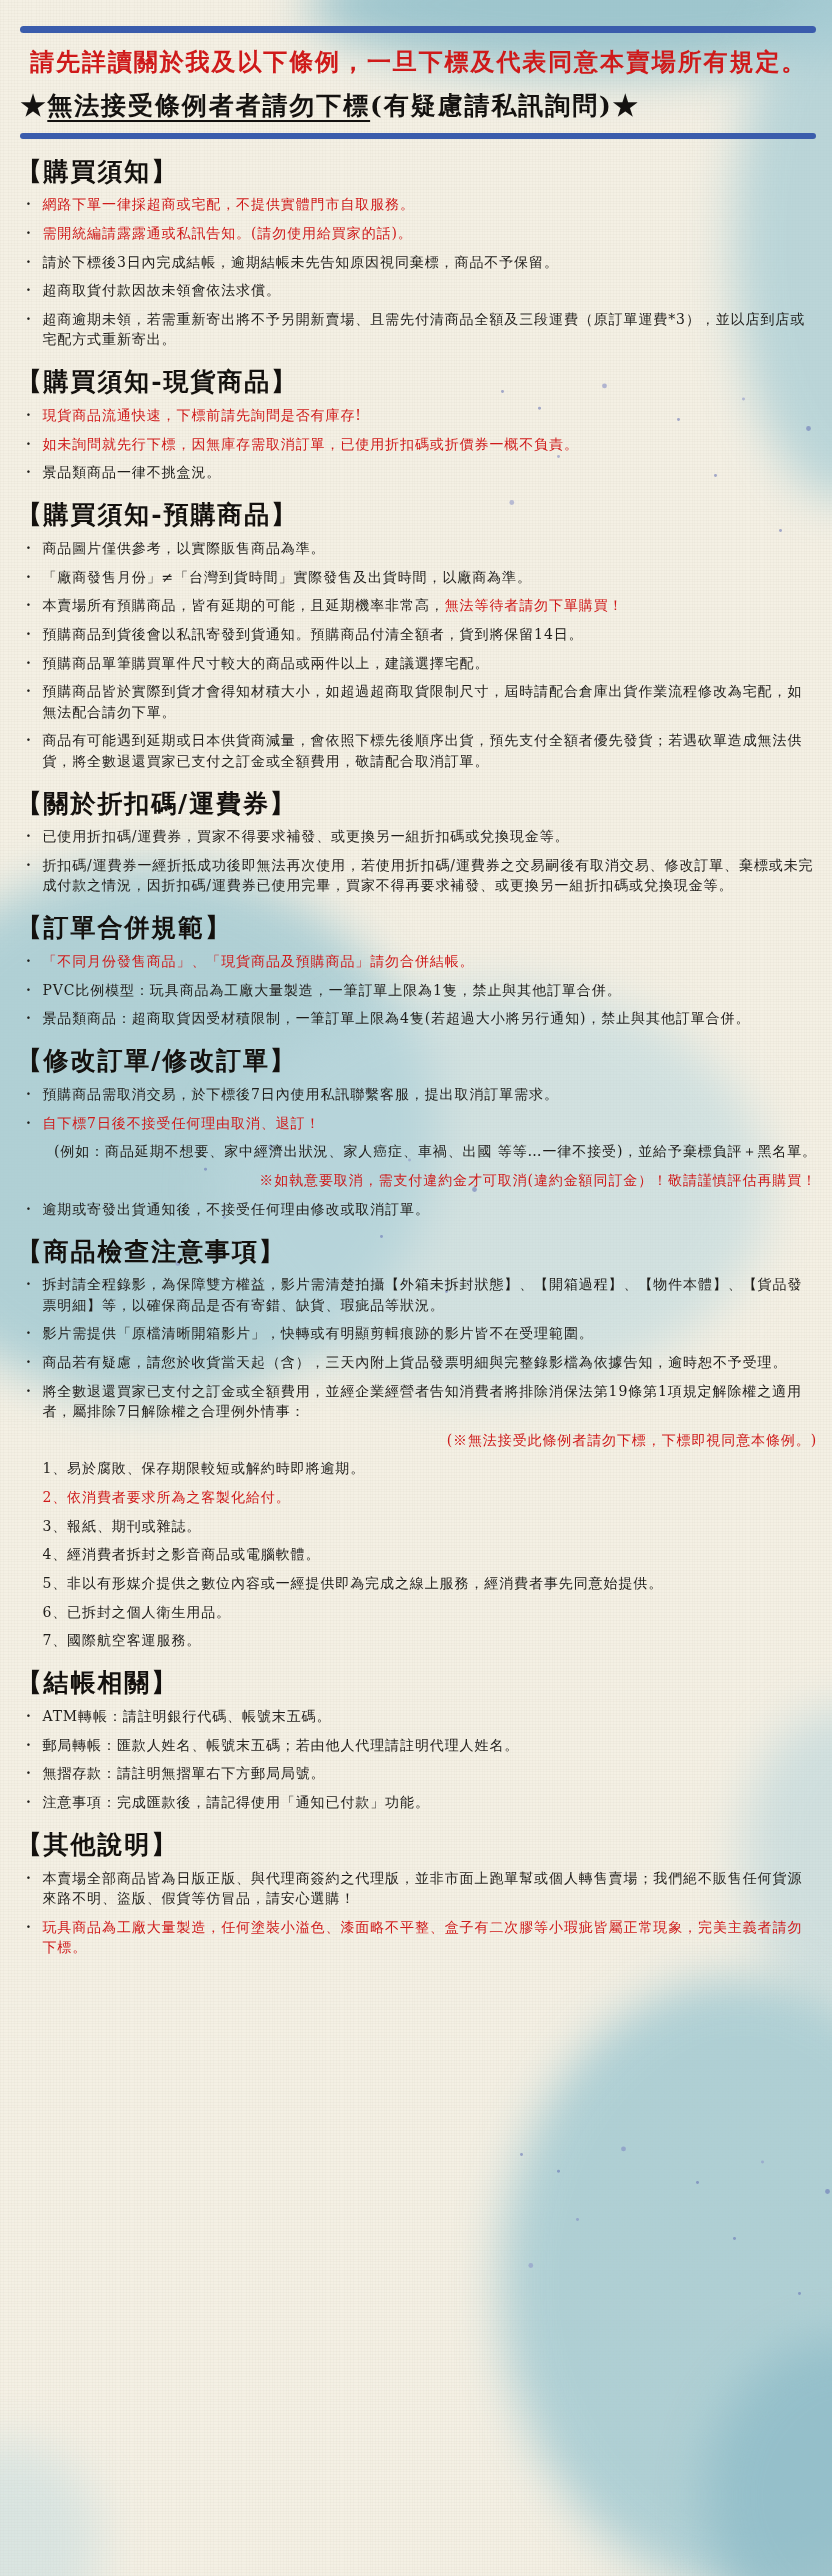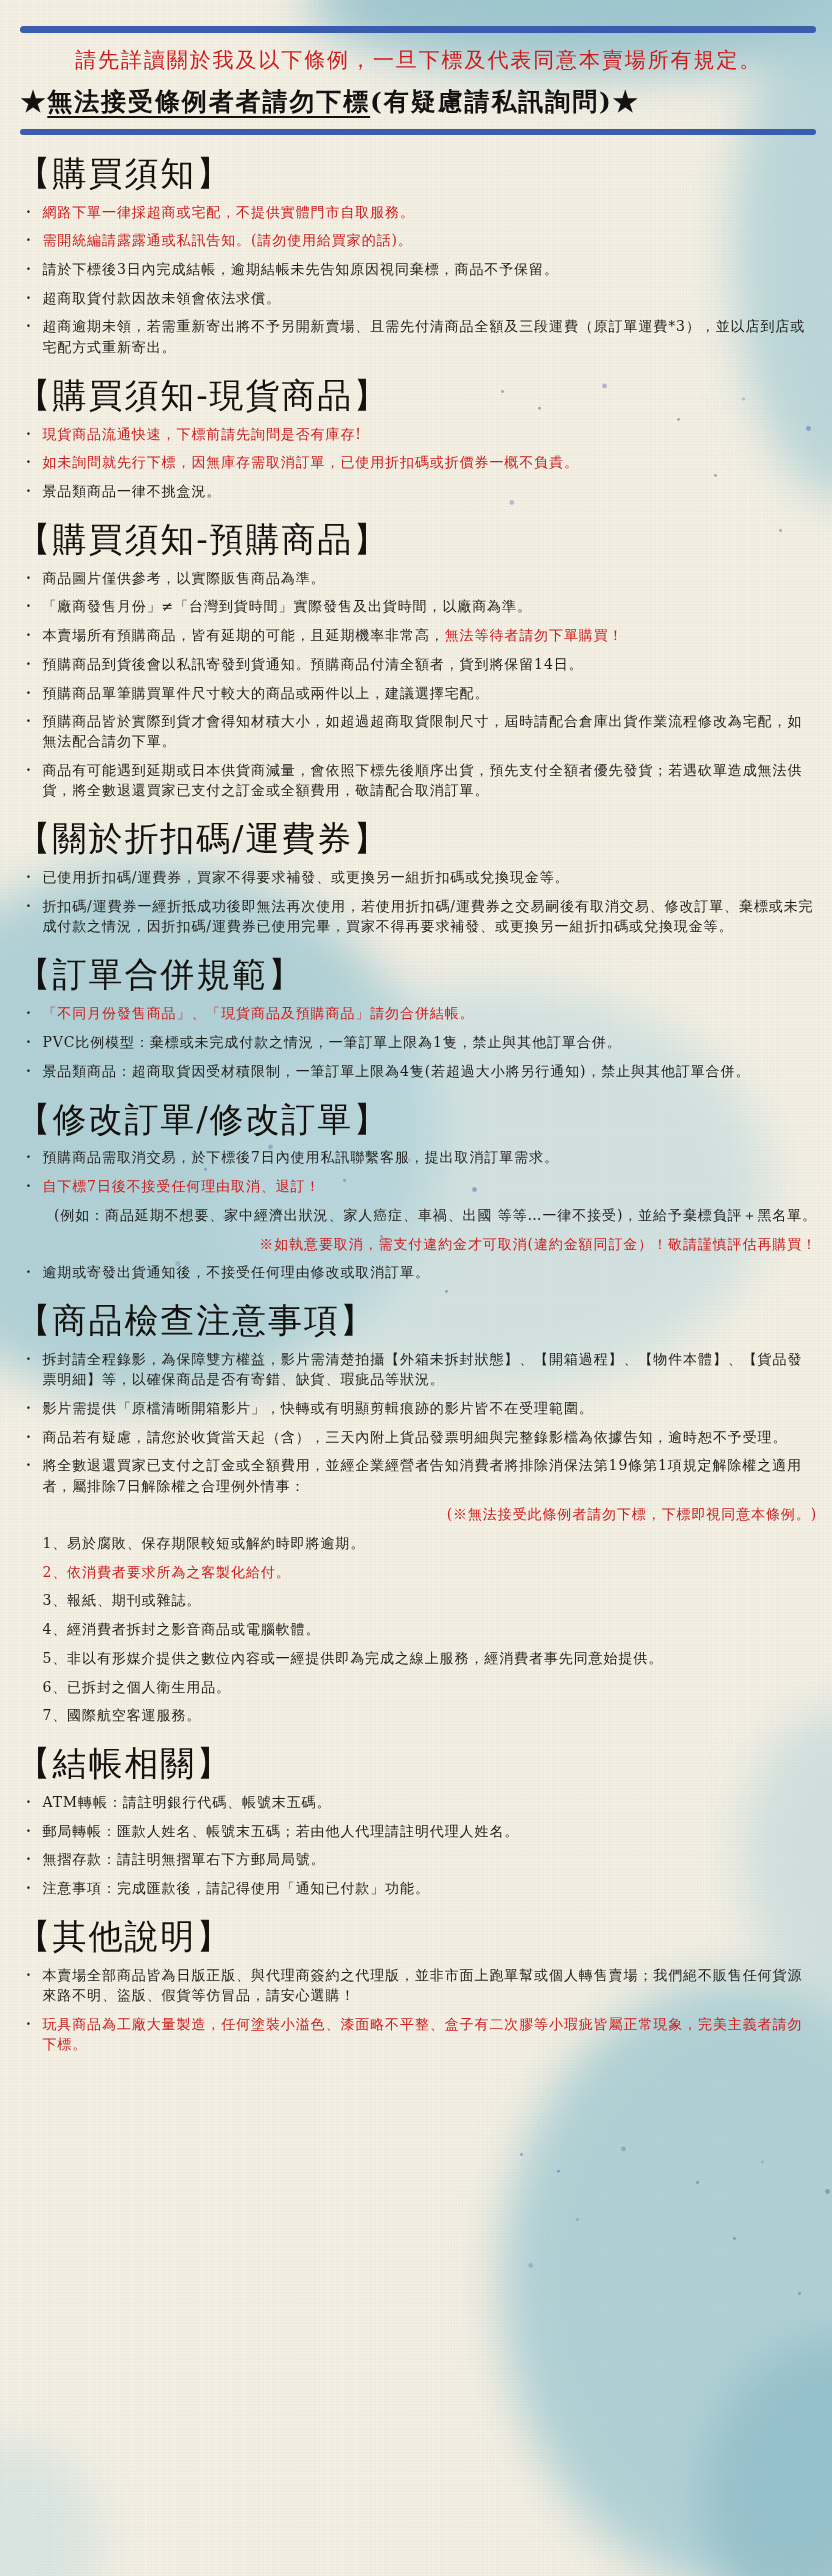--- a/index.html
+++ b/index.html
@@ -33,31 +33,31 @@
   .sp1{left:501px;top:390px;}
   .sp2{left:520px;top:2153px;}
   .sp3{left:167px;top:1151px;}
 
   .content{position:relative;z-index:2;padding:26px 15px 52px 20.4px;}
 
   .bar{height:6.5px;background:#3a5cac;border-radius:3.7px;margin:0 0 0 0;}
   .bar-top{margin:0 0.9px 13px 0;}
   .bar-bottom{margin:9.3px 0.9px 5.6px 0;}
   .h-red{
-    color:#cf1a1a;font-weight:normal;font-size:21px;text-align:center;
+    color:#cf1a1a;font-weight:bold;font-size:24px;text-align:center;
     margin:9.3px 0 11px;letter-spacing:1.9px;
   }
   .h-star{
     color:#141210;font-size:25px;font-weight:bold;text-align:left;
     margin:3.7px 0 11px;letter-spacing:1.9px;
   }
   .h-star .ul{text-decoration:underline;text-underline-offset:5.6px;text-decoration-thickness:1.9px;}
 
   .section-title{
-    font-size:34px;font-weight:400;color:#14110e;
+    font-size:25px;font-weight:700;color:#14110e;
     margin:16.7px 0 7.4px -3.7px;letter-spacing:1.9px;line-height:1.25;
   }
   .item{
     font-size:14px;line-height:1.45;margin:0 0 8.4px;
     letter-spacing:0.9px;
   }
   .item.bullet{position:relative;padding-left:22px;}
   .item.bullet::before{content:"\00B7";position:absolute;left:5.6px;top:0;font-weight:bold;}
   .item.plain{padding-left:3.7px;text-align:right;}
   .item.num{padding-left:22px;}
@@ -107,21 +107,21 @@
         <p class="item bullet"><span class="seg-ink">本賣場所有預購商品，皆有延期的可能，且延期機率非常高，</span><span class="seg-red">無法等待者請勿下單購買！</span></p>
         <p class="item bullet"><span class="seg-ink">預購商品到貨後會以私訊寄發到貨通知。預購商品付清全額者，貨到將保留14日。</span></p>
         <p class="item bullet"><span class="seg-ink">預購商品單筆購買單件尺寸較大的商品或兩件以上，建議選擇宅配。</span></p>
         <p class="item bullet"><span class="seg-ink">預購商品皆於實際到貨才會得知材積大小，如超過超商取貨限制尺寸，屆時請配合倉庫出貨作業流程修改為宅配，如無法配合請勿下單。</span></p>
         <p class="item bullet"><span class="seg-ink">商品有可能遇到延期或日本供貨商減量，會依照下標先後順序出貨，預先支付全額者優先發貨；若遇砍單造成無法供貨，將全數退還買家已支付之訂金或全額費用，敬請配合取消訂單。</span></p>
         <h2 class="section-title">【關於折扣碼/運費券】</h2>
         <p class="item bullet"><span class="seg-ink">已使用折扣碼/運費券，買家不得要求補發、或更換另一組折扣碼或兌換現金等。</span></p>
         <p class="item bullet"><span class="seg-ink">折扣碼/運費券一經折抵成功後即無法再次使用，若使用折扣碼/運費券之交易嗣後有取消交易、修改訂單、棄標或未完成付款之情況，因折扣碼/運費券已使用完畢，買家不得再要求補發、或更換另一組折扣碼或兌換現金等。</span></p>
         <h2 class="section-title">【訂單合併規範】</h2>
         <p class="item bullet"><span class="seg-red">「不同月份發售商品」、「現貨商品及預購商品」請勿合併結帳。</span></p>
-        <p class="item bullet"><span class="seg-ink">PVC比例模型：棄標或未完成付款之情況，一筆訂單上限為1隻，禁止與其他訂單合併。</span></p>
+        <p class="item bullet"><span class="seg-ink">PVC比例模型：玩具商品為工廠大量製造，一筆訂單上限為1隻，禁止與其他訂單合併。</span></p>
         <p class="item bullet"><span class="seg-ink">景品類商品：超商取貨因受材積限制，一筆訂單上限為4隻(若超過大小將另行通知)，禁止與其他訂單合併。</span></p>
         <h2 class="section-title">【修改訂單/修改訂單】</h2>
         <p class="item bullet"><span class="seg-ink">預購商品需取消交易，於下標後7日內使用私訊聯繫客服，提出取消訂單需求。</span></p>
         <p class="item bullet"><span class="seg-red">自下標7日後不接受任何理由取消、退訂！</span></p>
         <p class="item plain"><span class="seg-ink">(例如：商品延期不想要、家中經濟出狀況、家人癌症、車禍、出國 等等…一律不接受)，並給予棄標負評＋黑名單。</span></p>
         <p class="item plain"><span class="seg-red">※如執意要取消，需支付違約金才可取消(違約金額同訂金）！敬請謹慎評估再購買！</span></p>
         <p class="item bullet"><span class="seg-ink">逾期或寄發出貨通知後，不接受任何理由修改或取消訂單。</span></p>
         <h2 class="section-title">【商品檢查注意事項】</h2>
         <p class="item bullet"><span class="seg-ink">拆封請全程錄影，為保障雙方權益，影片需清楚拍攝【外箱未拆封狀態】、【開箱過程】、【物件本體】、【貨品發票明細】等，以確保商品是否有寄錯、缺貨、瑕疵品等狀況。</span></p>
         <p class="item bullet"><span class="seg-ink">影片需提供「原檔清晰開箱影片」，快轉或有明顯剪輯痕跡的影片皆不在受理範圍。</span></p>

